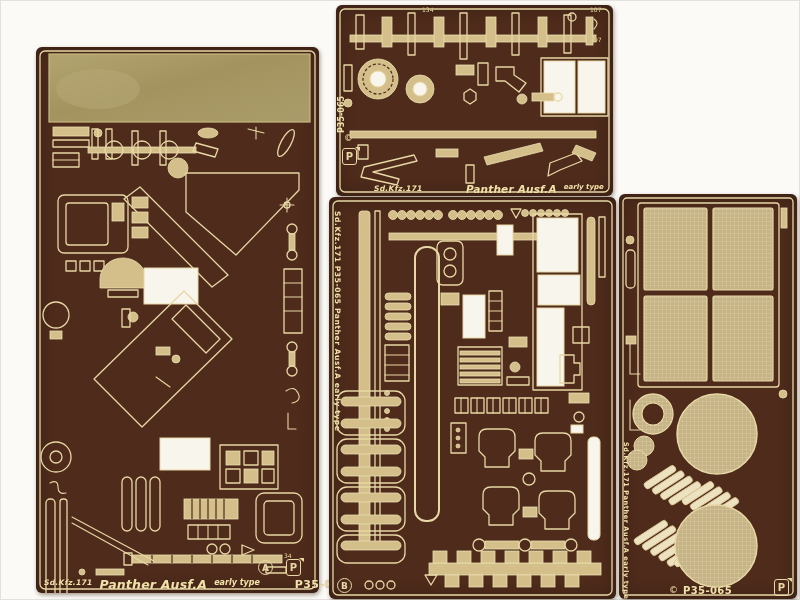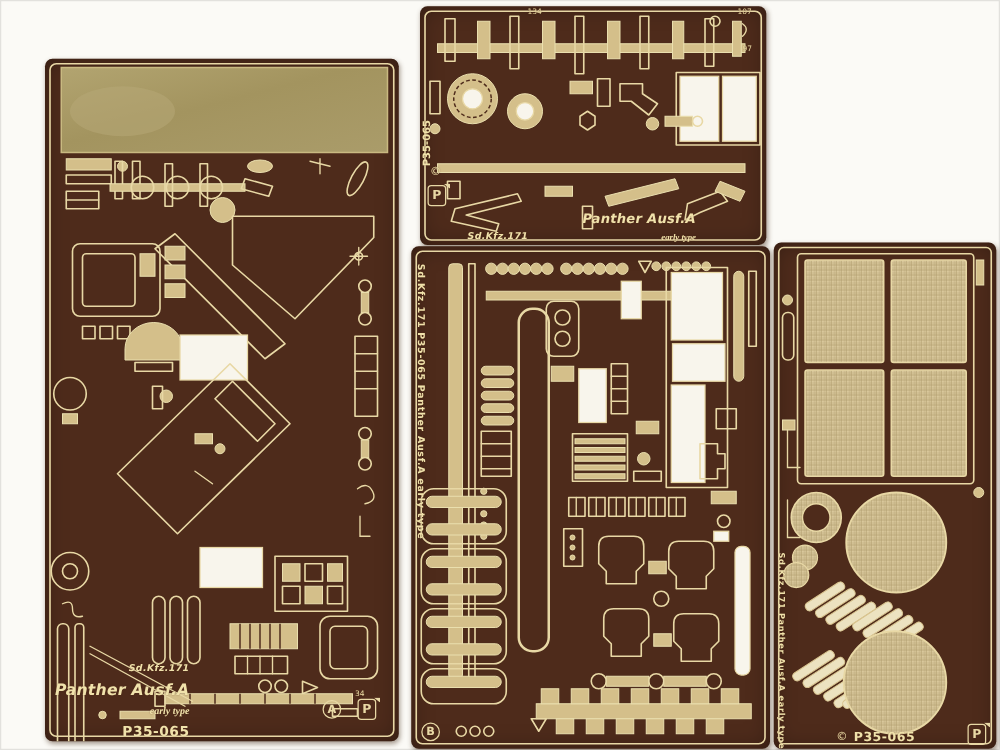--- a/index.html
+++ b/index.html
@@ -14,33 +14,33 @@
   .ln{fill:none;stroke:#e8d8a5;stroke-width:1.1;stroke-linecap:round;}
   .tan{fill:#d4bf8a;stroke:#eadfae;stroke-width:.8;}
   .lt{fill:#ece2c0;stroke:#d9c48f;stroke-width:.8;}
   .wh{fill:#f8f5ec;stroke:#e8d8a5;stroke-width:1;}
   .dk{stroke:#4e2b1b;stroke-width:1.2;fill:none;}
   
   .etxt{position:absolute;color:#f0e2ab;white-space:nowrap;line-height:1;
         text-shadow:0 0 1px rgba(90,50,25,.6);}
   .code{font-size:7.5px;font-weight:bold;letter-spacing:.3px;font-style:italic;}
   .name{font-size:12.5px;font-weight:bold;font-style:italic;letter-spacing:.2px;}
-  .variant{font-size:8px;font-style:italic;font-weight:bold;font-family:Liberation Serif, serif;}
+  .variant{font-size:8px;font-style:italic;font-weight:bold;}
   .pn{font-size:11px;font-weight:bold;letter-spacing:.4px;}
   .tiny{font-size:6px;color:#ecddA6;color:#ecdda6;}
   .vtext{writing-mode:vertical-rl;font-size:7.5px;font-weight:bold;letter-spacing:.6px;}
   .circle-letter{position:absolute;width:13px;height:13px;border:1.3px solid #e8d8a5;
         border-radius:50%;color:#e8d8a5;font-size:9px;font-weight:bold;
         display:flex;align-items:center;justify-content:center;}
   .plogo{position:absolute;width:13px;height:15px;border:1.3px solid #e8d8a5;
         border-radius:3px;color:#e8d8a5;font-size:10px;font-weight:bold;
         display:flex;align-items:center;justify-content:center;}
   .plogo::after{content:"";position:absolute;right:-4px;top:-2px;width:5px;height:4px;
         background:#e8d8a5;clip-path:polygon(0 0,100% 0,100% 100%);}
-  .footer-row{position:absolute;display:flex;align-items:flex-end;gap:7px;flex-direction:column;}
+  .footer-row{position:absolute;display:flex;align-items:flex-start;gap:7px;}
 </style>
 </head>
 <body>
 
 <div id="photo">
 
   <div class="sheet" style="left:36px;top:47px;width:283px;height:546px;">
     <svg width="283" height="546" viewBox="0 0 283 546">
       <defs>
         <linearGradient id="brass" x1="0" y1="0" x2="1" y2="1">

